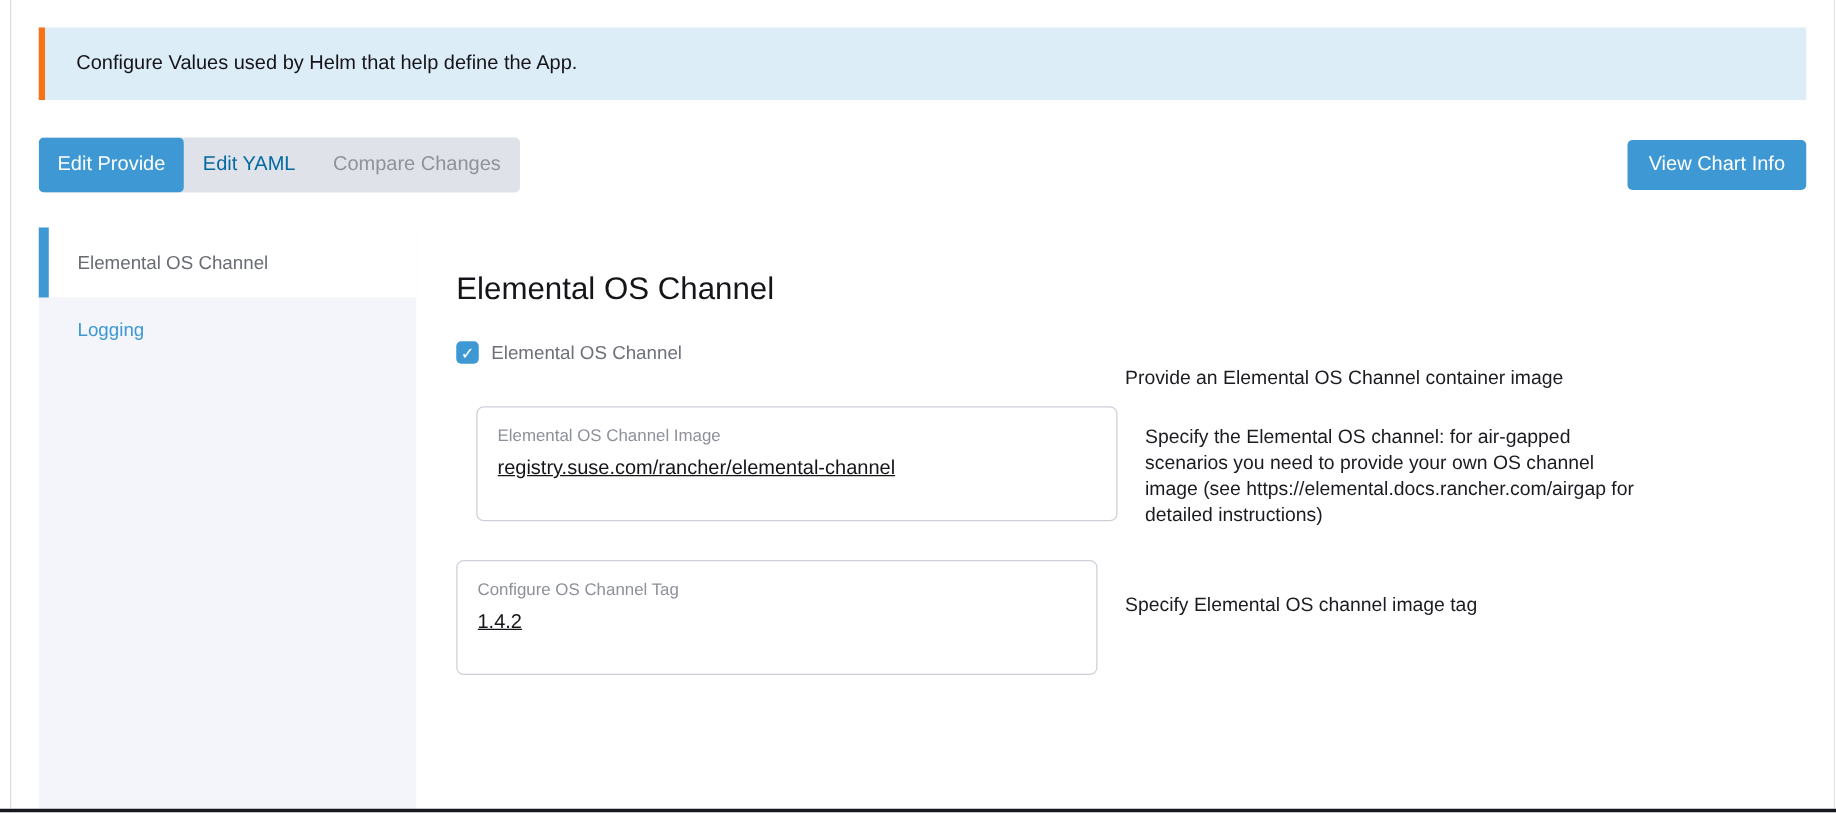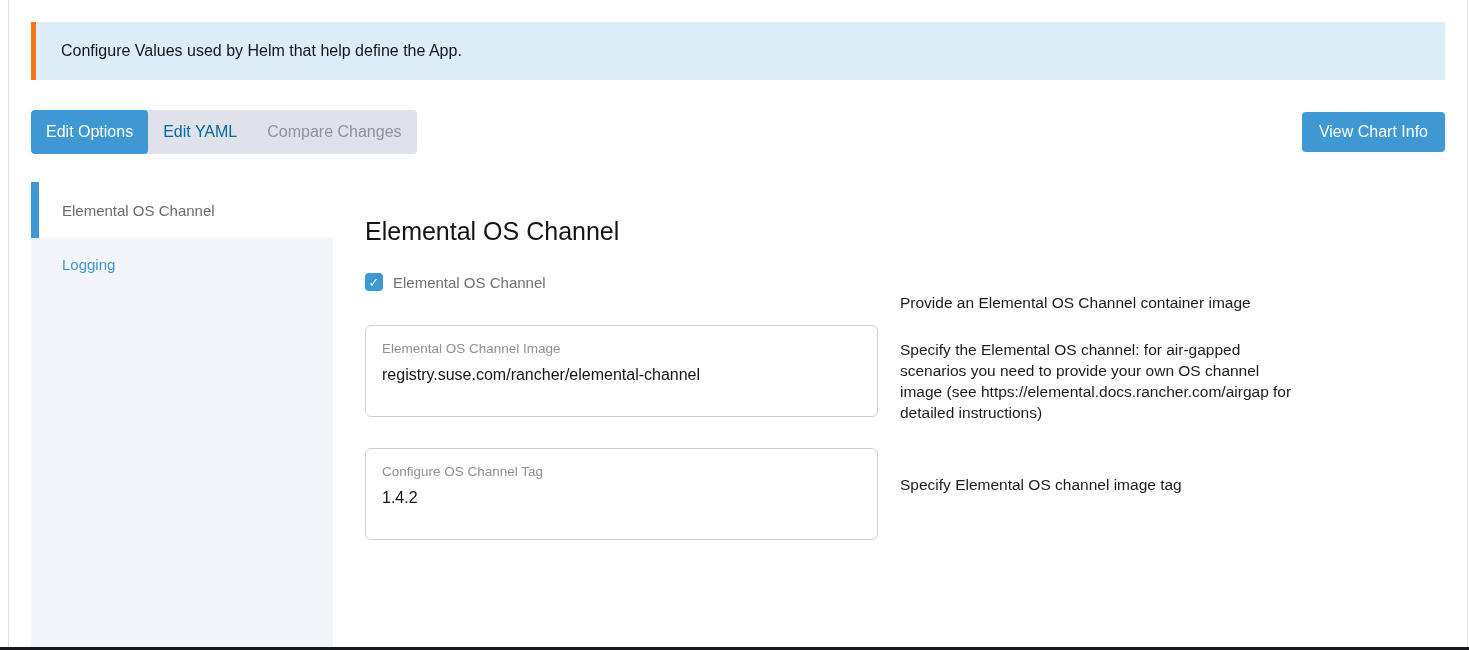--- a/index.html
+++ b/index.html
@@ -51,61 +51,61 @@
 
   .content { margin-left: 32px; padding-top: 34px; }
   .content h1 { font-size: 25px; font-weight: 500; color: #141419; line-height: 30px; margin-bottom: 26px; }
 
   .row { display: flex; }
   .col-form { width: 513px; flex-shrink: 0; }
   .col-desc { width: 405px; margin-left: 22px; font-size: 15.5px; line-height: 21px; color: #1b1c21; }
 
   .row-checkbox { margin-bottom: 12px; }
   .row-checkbox .col-desc { padding-top: 20px; }
-  .row-field1 { margin-bottom: 25px; }
+  .row-field1 { margin-bottom: 25px; margin-left: 16px; }
   .row-field1 .col-desc { padding-top: 14px; }
   .row-field2 .col-desc { padding-top: 26px; }
 
   .checkbox-wrap { display: flex; align-items: center; cursor: pointer; padding-top: 1px; }
   .checkbox-box {
     width: 18px; height: 18px; border-radius: 4px; background: #3d98d3;
     display: inline-flex; align-items: center; justify-content: center; flex-shrink: 0;
   }
   .checkbox-box .check { color: #ffffff; font-size: 13px; line-height: 1; }
   .checkbox-label { margin-left: 10px; font-size: 15px; color: #6e707a; }
 
   .input-box {
     width: 513px; height: 92px;
     border: 1px solid #ced0d9; border-radius: 6px;
     padding: 15px 16px; background: #ffffff;
   }
   .input-box .field-label { font-size: 13.5px; color: #8e909a; line-height: 16px; }
   .input-box input {
     border: none; outline: none; width: 100%;
     font-size: 16px; color: #141419; margin-top: 9px;
-    font-family: "Liberation Sans", sans-serif; background: transparent;
+    font-family: "Liberation Sans", sans-serif; background: transparent; text-decoration: underline;
   }
 </style>
 </head>
 <body>
 
 <div class="frame-left"></div>
 <div class="frame-right"></div>
 <div class="frame-bottom"></div>
 
 <div class="page">
 
   <div class="banner">
     <span>Configure Values used by Helm that help define the App.</span>
   </div>
 
   <div class="toolbar">
     <div class="tab-group">
       <div class="tab active">
-        <span>Edit Options</span>
+        <span>Edit Provide</span>
       </div>
       <div class="tab normal">
         <span>Edit YAML</span>
       </div>
       <div class="tab disabled">
         <span>Compare Changes</span>
       </div>
     </div>
     <button class="btn-primary">View Chart Info</button>
   </div>

